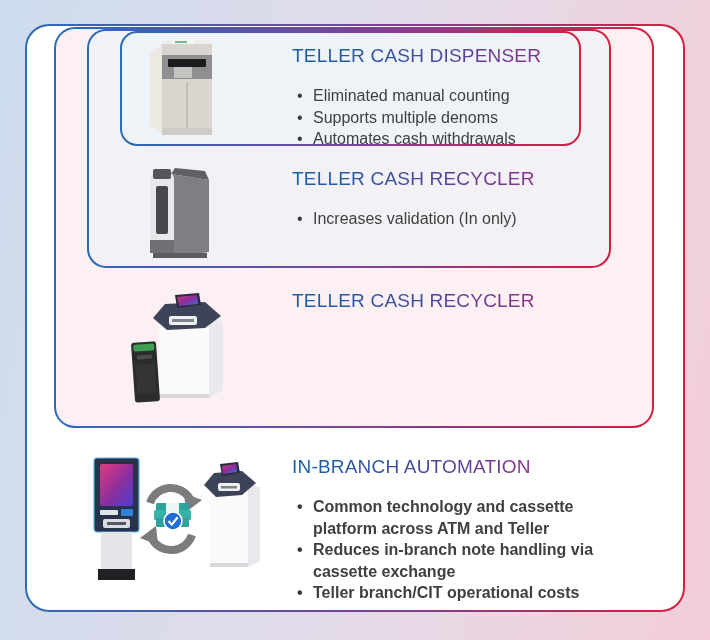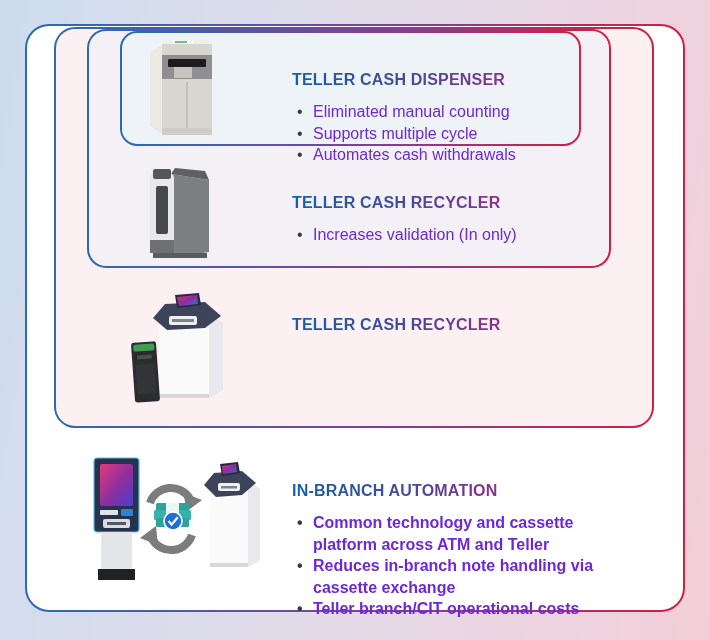--- a/index.html
+++ b/index.html
@@ -19,28 +19,28 @@
   .layer-b .fill{border-radius:19px;background:#fdf0f3;}
   .layer-c{left:87px;top:29px;width:524px;height:239px;border-radius:19px;}
   .layer-c .fill{border-radius:17px;background:#f3f1f5;}
   .layer-d{left:120px;top:31px;width:461px;height:115px;border-radius:17px;}
   .layer-d .fill{border-radius:15px;background:#eef3f8;}
 
   .img-box{position:absolute;}
   .img-box svg{display:block;width:100%;height:100%;}
 
   .text-block{position:absolute;width:340px;}
-  .sec-title{font-weight:700;font-size:16px;line-height:22px;letter-spacing:.2px;width:fit-content;color:#1560a7;margin-top:24px;}
+  .sec-title{font-weight:400;font-size:19px;line-height:22px;letter-spacing:.2px;width:fit-content;color:#1560a7;}
   @supports ((-webkit-background-clip:text) or (background-clip:text)){
     .sec-title{
       background:linear-gradient(90deg,#1460a8 0%,#44499c 55%,#8c2f8d 100%);
       -webkit-background-clip:text;background-clip:text;color:transparent;
     }
   }
-  ul.bullets{list-style:none;margin:10px 0 0 0;padding:0;font-size:16px;line-height:21.5px;color:#6d28d9;}
+  ul.bullets{list-style:none;margin:18px 0 0 0;padding:0;font-size:16px;line-height:21.5px;color:#404040;}
   ul.bullets li{position:relative;padding-left:21px;}
   ul.bullets li::before{content:"\2022";position:absolute;left:5px;color:#3a3a3c;}
   .s4 ul.bullets{width:302px;font-weight:bold;}
 </style>
 </head>
 <body>
 
 <div class="page">
 
   <div class="layer layer-a">
@@ -67,21 +67,21 @@
       <rect x="20" y="19" width="38" height="8" rx="1" fill="#1c1c1e"></rect>
       <rect x="26" y="27" width="18" height="11" fill="#c6c4c1"></rect>
       <line x1="39" y1="42" x2="39" y2="90" stroke="#bcb9b2" stroke-width="1.5"></line>
       <rect x="14" y="88" width="50" height="7" fill="#cfccc5"></rect>
     </svg>
   </div>
   <div class="text-block s1" style="left:292px;top:45px;">
     <div class="sec-title">TELLER CASH DISPENSER</div>
     <ul class="bullets">
       <li>Eliminated manual counting</li>
-      <li>Supports multiple cycle</li>
+      <li>Supports multiple denoms</li>
       <li>Automates cash withdrawals</li>
     </ul>
   </div>
 
   <div class="img-box" style="left:145px;top:166px;width:70px;height:94px;">
     <svg viewBox="0 0 70 94">
       <polygon points="26,8 64,14 64,86 26,92" fill="#7e7f82"></polygon>
       <polygon points="26,8 64,14 60,5 30,2" fill="#5f6064"></polygon>
       <rect x="5" y="7" width="24" height="80" rx="5" fill="#e8e8ea"></rect>
       <rect x="8" y="3" width="18" height="10" rx="2" fill="#55565a"></rect>

